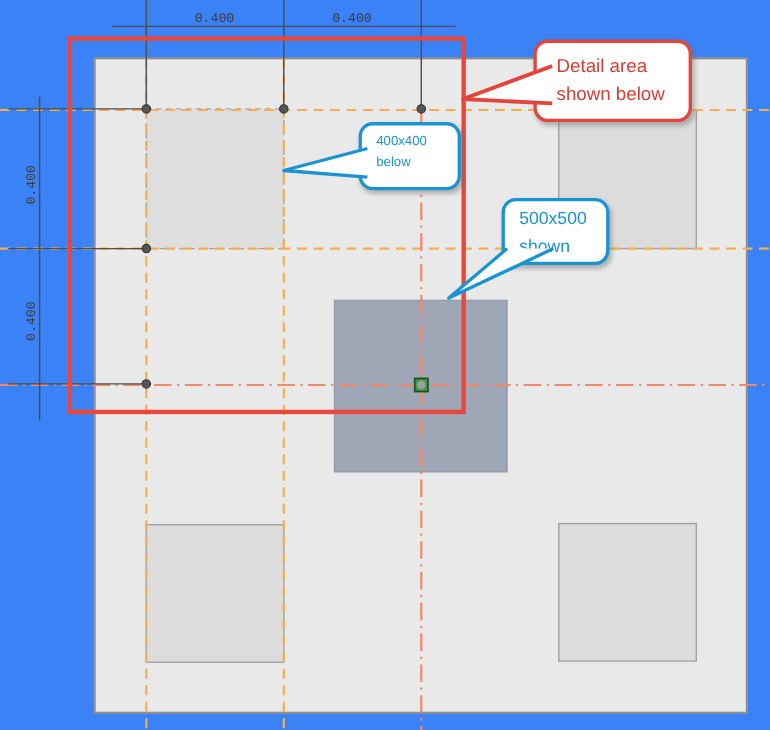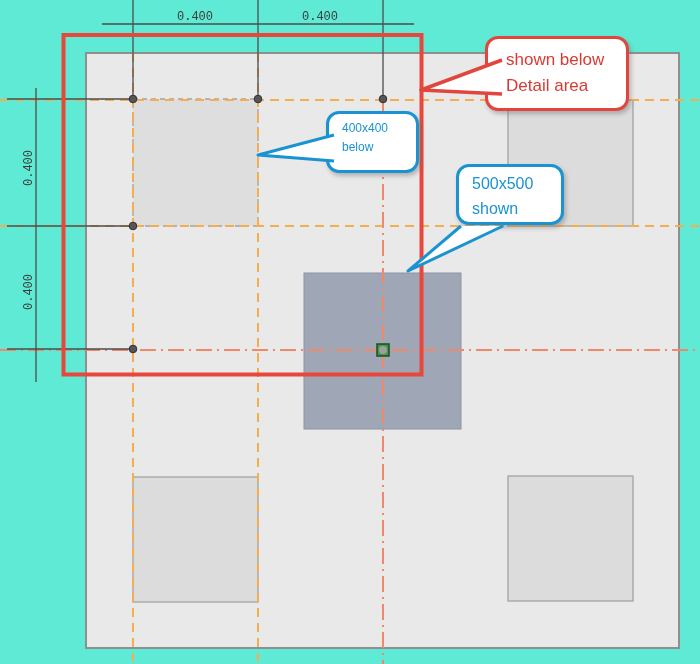--- a/index.html
+++ b/index.html
@@ -1,31 +1,31 @@
 <!DOCTYPE html>
 <html><head>
 <meta charset="utf-8">
 <style>
   html,body{margin:0;padding:0;background:#ffffff;}
   #stage{
-    position:relative;width:700px;height:664px;background:#5eead4;overflow:hidden;
+    position:relative;width:700px;height:664px;background:#3b82f6;overflow:hidden;
     font-family:"Liberation Sans",sans-serif;
   }
   #base,#tails{position:absolute;left:0;top:0;}
   #tails{pointer-events:none;}
   .bubble{
     position:absolute;box-sizing:border-box;background:#ffffff;
     border-radius:13px;box-shadow:2px 3px 4px rgba(110,110,110,.45);
   }
   .bubble.red{border:3.5px solid #e2453c;color:#da3a32;}
   .bubble.blue{border:3px solid #1a93d1;color:#1a93d1;}
   .bubble .ln{display:block;white-space:nowrap;}
   #bubble-detail{left:485px;top:36px;width:144px;height:75px;padding:8px 0 0 18px;font-size:17px;line-height:1.5;}
   #bubble-pile{left:326px;top:111px;width:93px;height:62px;padding:5px 0 0 13px;font-size:12px;line-height:1.55;}
-  #bubble-column{left:456px;top:164px;width:108px;height:61px;padding:5px 0 0 13px;font-size:16px;line-height:1.55;}
+  #bubble-column{left:456px;top:180px;width:98px;height:61px;padding:5px 0 0 13px;font-size:16px;line-height:1.55;}
   .dimtext{font-family:"Liberation Mono",monospace;font-size:12px;fill:#3c3c3c;}
 </style>
 </head>
 <body>
 
 <div id="stage">
 
   <svg id="base" width="700" height="664" viewBox="0 0 700 664">
 
     <rect x="86" y="53" width="593" height="595" fill="#e9e9e9" stroke="#8f8f8f" stroke-width="2"></rect>
@@ -65,22 +65,22 @@
 
     <text x="195" y="20" text-anchor="middle" class="dimtext">0.400</text>
     <text x="320" y="20" text-anchor="middle" class="dimtext">0.400</text>
     <text x="32" y="168" text-anchor="middle" class="dimtext" transform="rotate(-90 32 168)">0.400</text>
     <text x="32" y="292" text-anchor="middle" class="dimtext" transform="rotate(-90 32 292)">0.400</text>
 
     <rect x="63.5" y="35" width="358" height="339.5" fill="none" stroke="#e8473b" stroke-width="4"></rect>
   </svg>
 
   <div class="bubble red" id="bubble-detail">
+    <span class="ln">Detail area</span>
     <span class="ln">shown below</span>
-    <span class="ln">Detail area</span>
   </div>
 
   <div class="bubble blue" id="bubble-pile">
     <span class="ln">400x400</span>
     <span class="ln">below</span>
   </div>
 
   <div class="bubble blue" id="bubble-column">
     <span class="ln">500x500</span>
     <span class="ln">shown</span>

